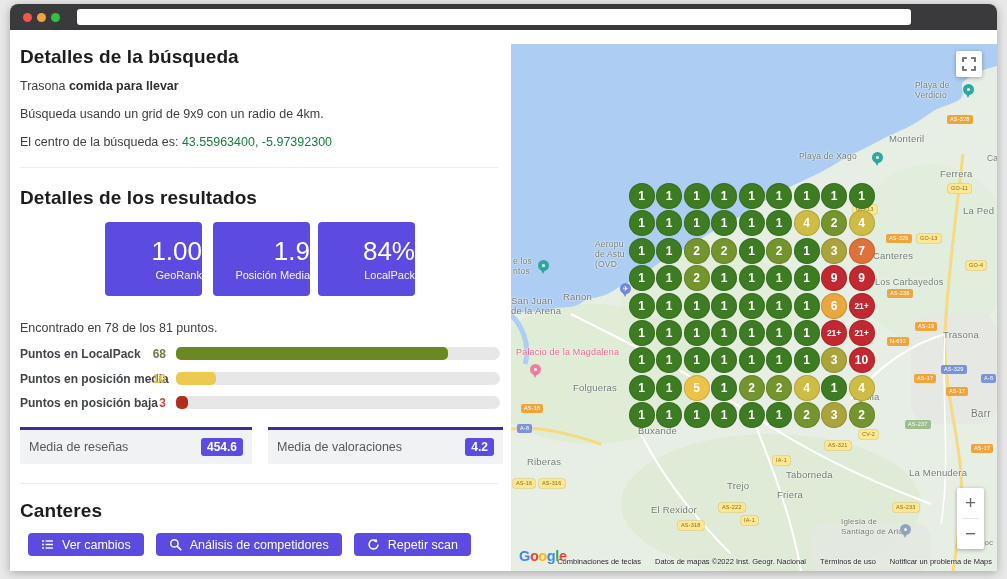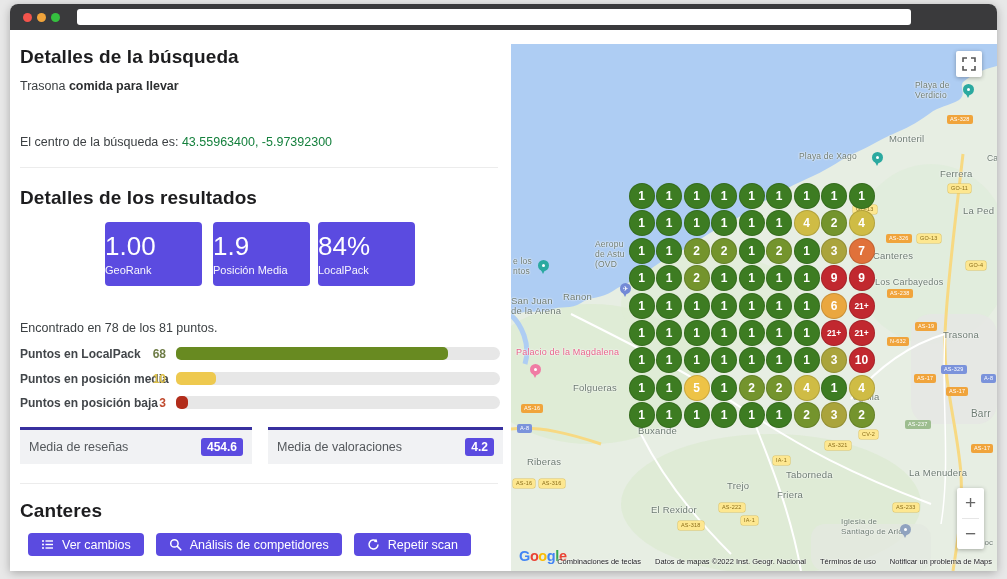--- a/index.html
+++ b/index.html
@@ -19,22 +19,22 @@
 
   
   .panel{position:absolute;left:0;top:0;width:501px;height:541px;background:#fff;}
   .panel *{box-sizing:border-box;}
   .h1{position:absolute;left:10px;font-size:19px;font-weight:700;color:#1d1d1f;letter-spacing:.1px;}
   .txt{position:absolute;left:10px;font-size:12.5px;color:#3c4043;}
   .txt b{color:#2d2f31;}
   .link{color:#15803d;cursor:pointer;}
   .hr{position:absolute;left:10px;width:478px;height:1px;background:#ececec;}
 
-  .stat-box{position:absolute;top:192px;height:64px;width:97px;background:#5b4be0;border-radius:4px;
-            display:flex;flex-direction:column;align-items:flex-start;justify-content:center;gap:5px;color:#fff;}
+  .stat-box{position:absolute;top:192px;height:74px;width:97px;background:#5b4be0;border-radius:4px;
+            display:flex;flex-direction:column;align-items:flex-end;justify-content:center;gap:5px;color:#fff;}
   .stat-box .v{font-size:26px;font-weight:400;line-height:26px;}
   .stat-box .l{font-size:11px;opacity:.95;}
 
   .bar-row{position:absolute;left:0;height:14px;width:501px;}
   .bar-row .bl{position:absolute;left:10px;top:0;font-size:12px;font-weight:700;color:#42464a;line-height:14px;white-space:nowrap;}
   .bar-row .bv{position:absolute;left:128px;width:28px;top:0;font-size:12px;font-weight:700;text-align:right;line-height:14px;}
   .bar-row .track{position:absolute;left:166px;top:0;width:324px;height:13px;background:#e7e7e7;border-radius:7px;}
   .bar-row .fill{height:13px;border-radius:5px;}
 
   .avg-box{position:absolute;top:397px;height:37px;background:#f1f2f4;border-top:3px solid #38309f;
@@ -89,20 +89,21 @@
       <span class="dot g"></span>
       <input class="urlbar" value="" style="">
     </div>
     <div class="content">
 
       <div class="panel">
         <div class="h1" style="top:16px;">Detalles de la búsqueda</div>
         <div class="txt" style="top:49px;">
           <span>Trasona </span><b>comida para llevar</b>
         </div>
+        <div class="txt" style="top:77px;">Búsqueda usando un grid de 9x9 con un radio de 4km.</div>
         <div class="txt" style="top:105px;">
           <span>El centro de la búsqueda es: </span><span class="link">43.55963400, -5.97392300</span>
         </div>
         <div class="hr" style="top:137px;"></div>
 
         <div class="h1" style="top:157px;">Detalles de los resultados</div>
         <div id="stats-row">
             <div class="stat-box" style="left: 95px;">
               <div class="v">1.00</div>
               <div class="l">GeoRank</div>

